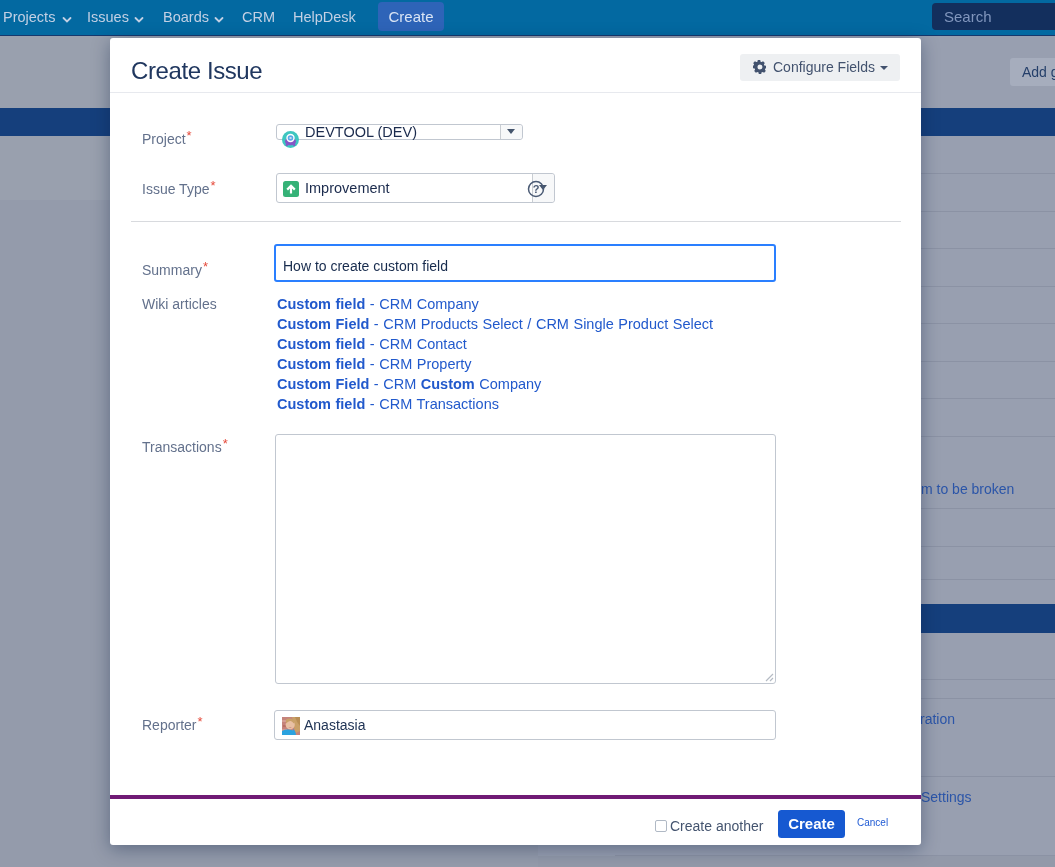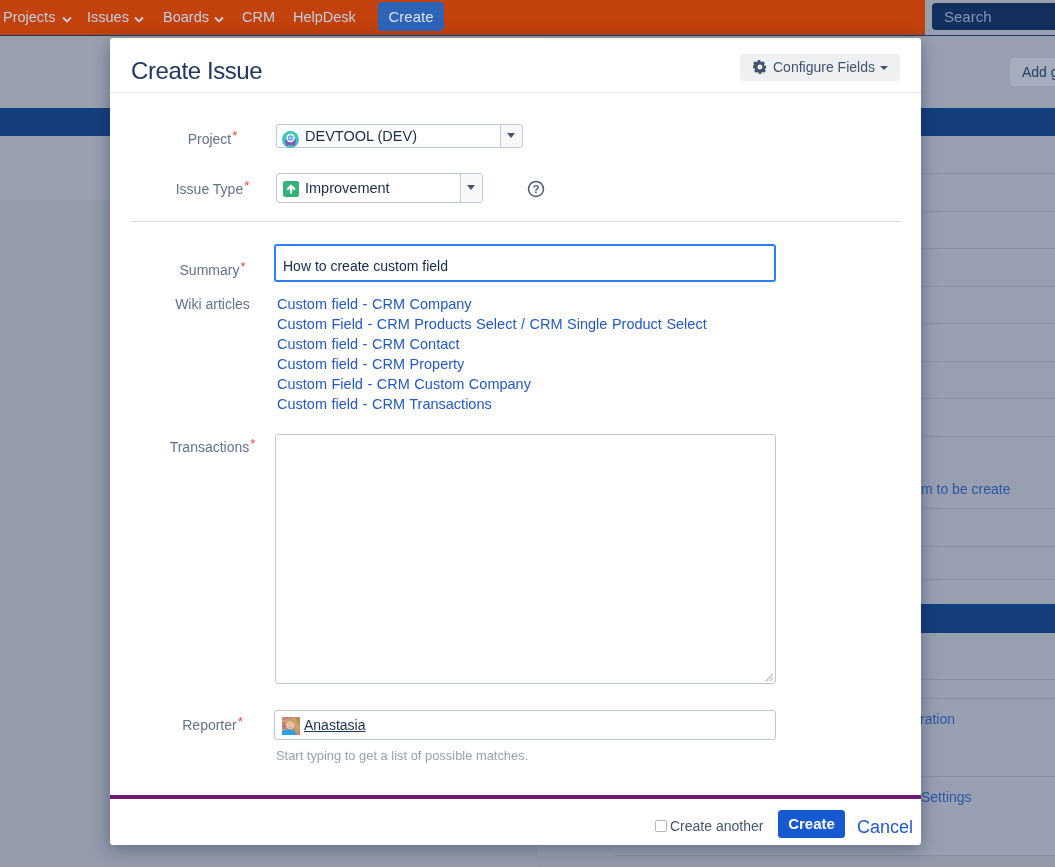--- a/index.html
+++ b/index.html
@@ -7,53 +7,53 @@
   body { font-family:"Liberation Sans", sans-serif; position:relative; background:#99a0ae; }
   .abs { position:absolute; }
 
   
   #bg { position:absolute; inset:0; }
   .dimbar { position:absolute; background:#153f7c; }
   .dimline { position:absolute; background:#8b92a4; height:1px; }
   .dimlink { position:absolute; color:#2b55a8; font-size:14px; white-space:nowrap; }
 
   
-  #nav { position:absolute; left:0; top:0; width:925px; height:36px; background:#c2410c; }
+  #nav { position:absolute; left:0; top:0; width:1055px; height:36px; background:#0369a1; }
   #nav .item { position:absolute; top:0; height:35px; line-height:35px; color:#c3d0e4; font-size:14.5px; white-space:nowrap; }
   #nav .chev { position:absolute; top:15px; width:9px; height:9px; }
   .chev svg { display:block; }
   #navcreate { position:absolute; left:378px; top:2px; width:66px; height:29px; background:#2e64b8; border-radius:4px; color:#d9e4f4; font-size:15px; text-align:center; line-height:29px; }
   #search { position:absolute; left:932px; top:3px; width:140px; height:27px; background:#132f5d; border-radius:4px; color:#8196bd; font-size:15px; line-height:27px; padding-left:12px; }
 
   
   #modal { position:absolute; left:110px; top:38px; width:811px; height:807px; background:#fff; border-radius:3px; box-shadow:0 4px 18px rgba(9,30,66,.38); }
   #mtitle { position:absolute; left:21px; top:19px; font-size:24px; font-weight:500; letter-spacing:-0.4px; color:#20375f; }
   #mhead-border { position:absolute; left:0; top:54px; width:811px; height:1px; background:#e7e9ee; }
   #cfgbtn { position:absolute; left:630px; top:16px; width:160px; height:27px; background:#eef0f2; border-radius:3px; color:#42526e; font-size:14px; line-height:27px; }
   #cfgbtn .txt { position:absolute; left:33px; top:0; }
   #cfgbtn .car { position:absolute; right:12px; top:12px; width:0; height:0; border-left:4px solid transparent; border-right:4px solid transparent; border-top:4px solid #42526e; }
 
-  .lbl { position:absolute; left:12px; width:153px; text-align:center; color:#63718c; font-size:14px; white-space:nowrap;padding-left:28px; }
+  .lbl { position:absolute; left:4px; width:153px; text-align:left; color:#63718c; font-size:14px; white-space:nowrap;padding-left:28px; }
   .req:after { content:"*"; color:#e5493a; font-size:13px; position:relative; top:-4px; margin-left:1px; }
 
   .selbox { position:absolute; background:#fff; border:1px solid #c1c7d0; border-radius:3px; }
   .selbox .caretzone { position:absolute; right:0; top:0; bottom:0; width:22px; border-left:1px solid #c9cdd2; background:#f7f8f9; border-radius:0 3px 3px 0; }
   .selbox .caret { position:absolute; right:7px; top:50%; margin-top:-3px; width:0; height:0; border-left:4px solid transparent; border-right:4px solid transparent; border-top:5px solid #44546c; }
   .selbox .stext { position:absolute; left:26px; top:0; bottom:0; display:flex; align-items:center; font-size:14.5px; color:#1b2b4d; }
 
   .input { position:absolute; background:#fff; border:1px solid #c1c7d0; border-radius:3px; }
 
   .wikilink { position:absolute; left:167px; color:#2159cc; font-size:14.5px; word-spacing:0.5px; white-space:nowrap; }
-  .wikilink b { font-weight:normal; }
+  .wikilink b { font-weight:bold; }
 
   #footer { position:absolute; left:0; top:757px; width:811px; height:50px; border-top:4px solid #701a75; }
   #chk { position:absolute; left:545px; top:21px; width:12px; height:12px; border:1px solid #b0b9c5; border-radius:2px; background:#fff; }
   #chklbl { position:absolute; left:560px; top:19px; font-size:14px; color:#44546f; }
   #createbtn { position:absolute; left:668px; top:11px; width:67px; height:28px; background:#1659d1; border-radius:3.5px; color:#fff; font-size:15px; font-weight:bold; text-align:center; line-height:28px; }
-  #cancel { position:absolute; left:747px; top:18px; font-size:18px; color:#1f5ad4; }
+  #cancel { position:absolute; left:747px; top:18px; font-size:10px; color:#1f5ad4; }
 </style>
 </head>
 <body>
 
 <div id="bg">
 
   <div class="abs" style="left:0;top:36px;width:538px;height:831px;background:#99a0ae;"></div>
   <div class="abs" style="left:0;top:200px;width:538px;height:667px;background:#949bab;"></div>
 
   <div class="abs" style="left:538px;top:36px;width:517px;height:831px;background:#989fb0;"></div>
@@ -73,21 +73,21 @@
   <div class="dimline" style="left:538px;top:546px;width:517px;"></div>
   <div class="dimline" style="left:538px;top:579px;width:517px;"></div>
   <div class="dimline" style="left:538px;top:679px;width:517px;"></div>
   <div class="dimline" style="left:538px;top:698px;width:517px;"></div>
   <div class="dimline" style="left:538px;top:776px;width:517px;"></div>
   <div class="dimline" style="left:615px;top:855px;width:440px;"></div>
   <div class="abs" style="left:538px;top:856px;width:517px;height:11px;background:#9299a9;"></div>
 
   <div class="abs" style="left:1010px;top:58px;width:60px;height:28px;background:#a6adbd;border-radius:3px;color:#253f6a;font-size:14px;line-height:28px;padding-left:12px;">Add g</div>
 
-  <div class="dimlink" style="left:921px;top:481px;">m to be create</div>
+  <div class="dimlink" style="left:921px;top:481px;">m to be broken</div>
   <div class="dimlink" style="left:920px;top:711px;">ration</div>
   <div class="dimlink" style="left:921px;top:789px;">Settings</div>
 </div>
 
 <div id="nav">
   <span class="item" style="left:3px;">Projects</span>
   <span class="chev" style="left:62px;">
       <svg width="10" height="10" viewBox="0 0 10 10">
         <path d="M1.5 3 L5 6.5 L8.5 3" stroke="#c3d0e4" stroke-width="1.8" fill="none" stroke-linecap="round"></path>
       </svg>
@@ -116,37 +116,37 @@
   <div id="mhead-border"></div>
   <div id="cfgbtn">
     <svg style="position:absolute;left:13px;top:6px;" width="14" height="14" viewBox="0 0 14 14">
         <path fill="#42526e" d="M13 8.2V5.8l-1.7-.4a4.6 4.6 0 0 0-.4-1l.9-1.5-1.7-1.7-1.5.9a4.6 4.6 0 0 0-1-.4L7.2 0H4.8l-.4 1.7a4.6 4.6 0 0 0-1 .4L1.9 1.2.2 2.9l.9 1.5a4.6 4.6 0 0 0-.4 1L-1 5.8 0 8.2l1.7.4c.1.35.23.69.4 1l-.9 1.5 1.7 1.7 1.5-.9c.31.17.65.3 1 .4l.4 1.7h2.4l.4-1.7c.35-.1.69-.23 1-.4l1.5.9 1.7-1.7-.9-1.5c.17-.31.3-.65.4-1L13 8.2zM7 9.5A2.5 2.5 0 1 1 7 4.5a2.5 2.5 0 0 1 0 5z"></path>
       </svg>
     <span class="txt">Configure Fields</span>
     <span class="car"></span>
   </div>
 
   <div class="lbl req" style="top:93px;">Project</div>
-  <div class="selbox" style="left:166px;top:86px;width:247px;height:24px;">
+  <div class="selbox" style="left:166px;top:86px;width:247px;height:16px;">
     <span class="stext" style="left:28px;">DEVTOOL (DEV)</span>
     <svg style="position:absolute;left:5px;top:6px;" width="17" height="17" viewBox="0 0 17 17">
       <circle cx="8.5" cy="8.5" r="8.5" fill="#3ec6c0"></circle>
       <ellipse cx="8.5" cy="10.5" rx="5.5" ry="3.8" fill="#8456c6"></ellipse>
       <rect x="3.8" y="12.5" width="2" height="2.5" fill="#8456c6"></rect>
       <rect x="11.2" y="12.5" width="2" height="2.5" fill="#8456c6"></rect>
       <circle cx="8.5" cy="7" r="4.2" fill="#fff"></circle>
       <circle cx="8.5" cy="7" r="2.8" fill="#59a7e8"></circle>
       <rect x="7.3" y="6.3" width="2.4" height="1.4" rx="0.6" fill="#e8eef5"></rect>
     </svg>
     <span class="caretzone"></span>
       <span class="caret"></span>
   </div>
 
   <div class="lbl req" style="top:143px;">Issue Type</div>
-  <div class="selbox" style="left:166px;top:135px;width:207px;height:30px;">
+  <div class="selbox" style="left:166px;top:135px;width:279px;height:30px;">
     <span class="stext" style="left:28px;">Improvement</span>
     <svg style="position:absolute;left:6px;top:7px;" width="16" height="16" viewBox="0 0 16 16">
       <rect x="0" y="0" width="16" height="16" rx="2.5" fill="#35b277"></rect>
       <path d="M8 3.2 L12.6 7.8 L11 9.4 L9.1 7.5 L9.1 12.6 L6.9 12.6 L6.9 7.5 L5 9.4 L3.4 7.8 Z" fill="#fff"></path>
     </svg>
     <span class="caretzone"></span>
       <span class="caret"></span>
   </div>
   <svg style="position:absolute;left:417px;top:142px;" width="18" height="18" viewBox="0 0 18 18">
     <circle cx="9" cy="9" r="7.5" fill="none" stroke="#4a5a74" stroke-width="1.5"></circle>
@@ -183,23 +183,22 @@
       <rect x="1" y="8" width="6" height="2" fill="#b56a60" opacity="0.8"></rect>
       <rect x="0" y="12" width="5" height="2" fill="#d8a49b" opacity="0.7"></rect>
       <path d="M10 0 L18 0 L18 14 L14 16 Q11.5 12 12 7 Q10.5 4 10 0 Z" fill="#c9a068"></path>
       <path d="M13 0 L18 0 L18 9 Q15 6 13 0 Z" fill="#b98e55"></path>
       <circle cx="8.2" cy="7.8" r="4.6" fill="#e9c0a4"></circle>
       <path d="M6.3 9.9 Q8.2 11.3 10.1 9.9 Q8.2 12.1 6.3 9.9 Z" fill="#b66"></path>
       <path d="M4 2.5 Q8 0.5 11.5 3 Q12.5 5 11.8 6.5 Q10 3.5 8 4 Q5 4.5 4.6 6.5 Q3.4 4.5 4 2.5 Z" fill="#c9a068"></path>
       <path d="M0 14 Q5 11.5 11 13.5 L11 18 L0 18 Z" fill="#2aa2df"></path>
       <path d="M11 12 Q13.5 13.5 14 18 L11 18 Z" fill="#2aa2df"></path>
     </svg>
-    <span style="position:absolute;left:29px;top:0;height:28px;display:flex;align-items:center;font-size:14px;color:#203455;text-decoration:underline;">Anastasia</span>
-  </div>
-  <div class="abs" style="left:166px;top:710px;font-size:12.9px;color:#98a1b0;">Start typing to get a list of possible matches.</div>
+    <span style="position:absolute;left:29px;top:0;height:28px;display:flex;align-items:center;font-size:14px;color:#203455;">Anastasia</span>
+  </div>
 
   <div id="footer">
     <div id="chk"></div>
     <div id="chklbl">Create another</div>
     <div id="createbtn">Create</div>
     <div id="cancel">Cancel</div>
   </div>
 </div>
 
 </body></html>

